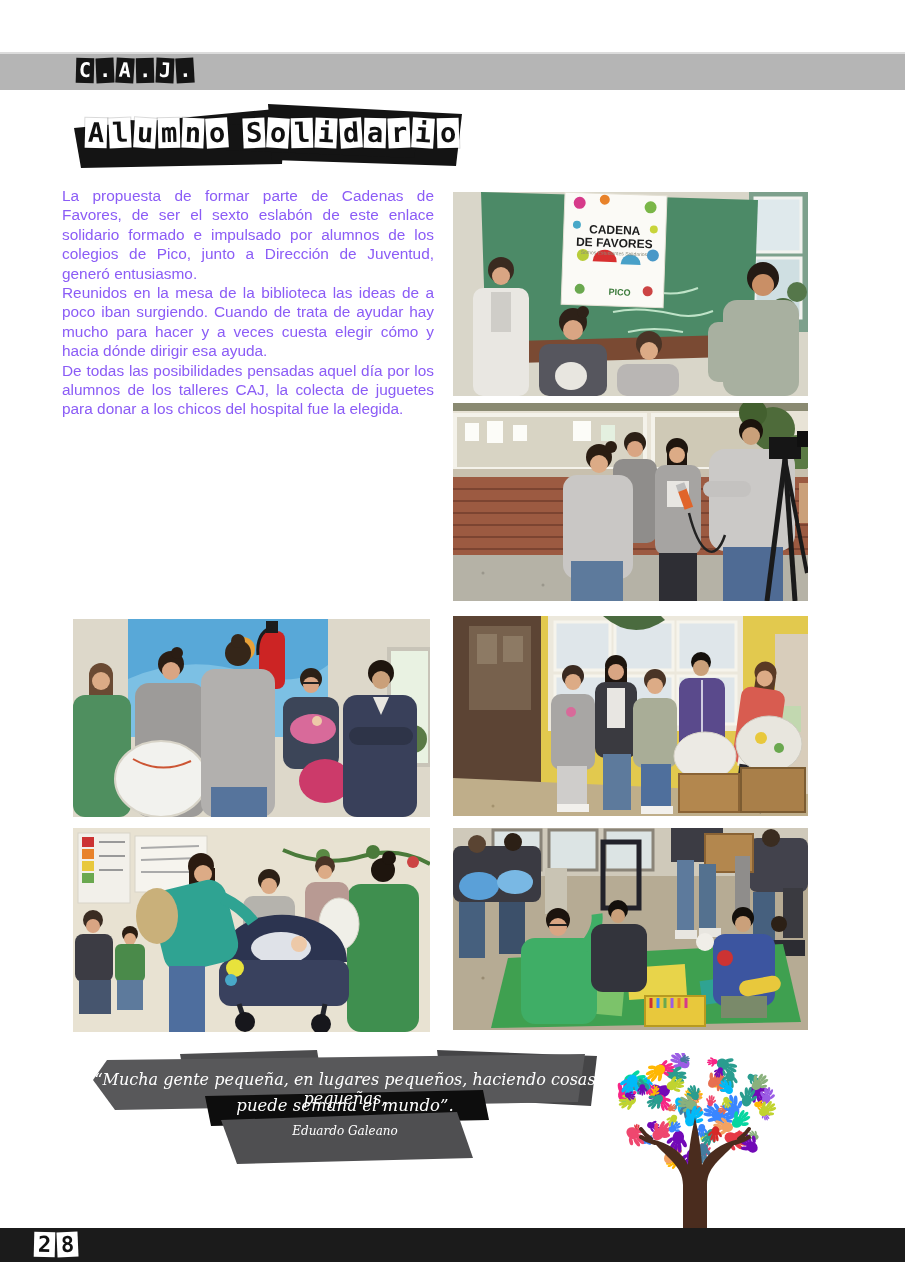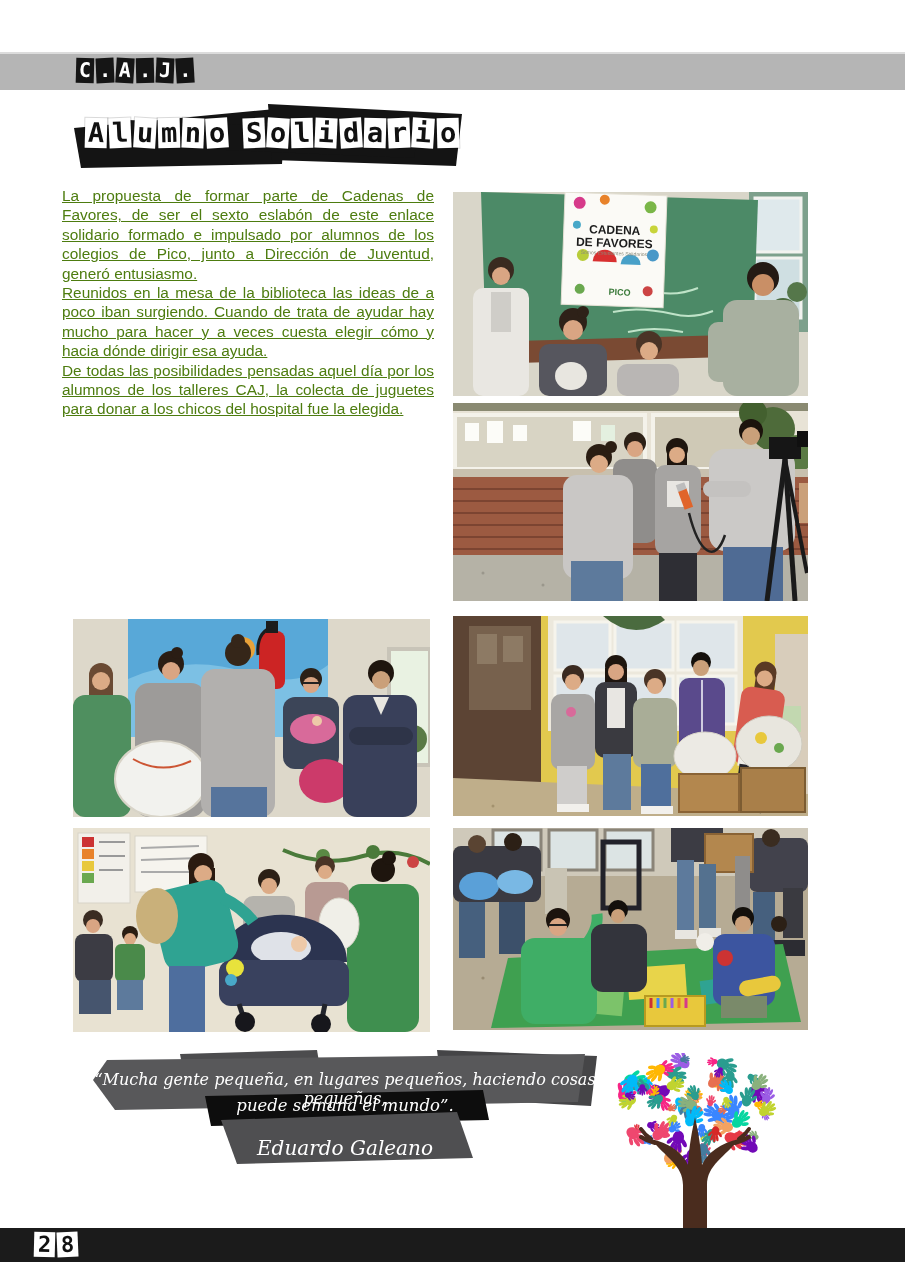--- a/index.html
+++ b/index.html
@@ -15,40 +15,40 @@
   .tile-dark{background:#151515;color:#ffffff;font-size:20px;padding:2px 3px;margin:0 1px;}
   .tile-light{background:#ffffff;color:#111111;font-size:27px;padding:1px 3px;margin:0 1px;
               box-shadow:0 0 0 1px rgba(0,0,0,.15);}
   .tile-num{background:#ffffff;color:#111111;font-size:22px;padding:1px 4px;margin:0 1px;}
   .tile-space{display:inline-block;width:12px;}
   
   .title-banner{position:absolute;left:68px;top:98px;width:400px;height:80px;}
   .title-banner svg{position:absolute;left:0;top:0;}
   .title-tiles{position:absolute;left:16px;top:20px;white-space:nowrap;}
   
-  .article-text{position:absolute;left:62px;top:186px;width:372px;color:#4d7c0f;
-                font-size:15.4px;line-height:19.4px;text-align:justify;text-decoration:underline;}
+  .article-text{position:absolute;left:62px;top:186px;width:372px;color:#8b5cf6;
+                font-size:15.4px;line-height:19.4px;text-align:justify;}
   .article-text p{margin:0;}
   
   .photo{position:absolute;overflow:hidden;background:#ddd;}
   .photo svg{display:block;}
   #photo1{left:453px;top:192px;width:355px;height:204px;}
   #photo2{left:453px;top:403px;width:355px;height:198px;}
   #photo3{left:73px; top:619px;width:357px;height:198px;}
   #photo4{left:453px;top:616px;width:355px;height:200px;}
   #photo5{left:73px; top:828px;width:357px;height:204px;}
   #photo6{left:453px;top:828px;width:355px;height:202px;}
   
   .quote-block{position:absolute;left:85px;top:1048px;width:520px;height:120px;}
   .quote-block svg{position:absolute;left:0;top:0;}
   .q-line{position:absolute;width:100%;text-align:center;color:#ffffff;
           font-family:"DejaVu Serif",serif;font-style:italic;}
   .q1{top:22px;font-size:16px;}
   .q2{top:48px;font-size:16.5px;}
-  .q3{top:76px;font-size:20px;margin-top:12px;}
+  .q3{top:76px;font-size:12px;}
   
   .hand-tree{position:absolute;left:595px;top:1053px;width:205px;height:175px;}
   
   .footer-bar{position:absolute;left:0;top:1228px;width:905px;height:34px;background:#1b1b1b;}
   .page-number-tiles{position:absolute;left:33px;top:4px;white-space:nowrap;}
 </style>
 </head>
 <body>
 
 <div class="page">

